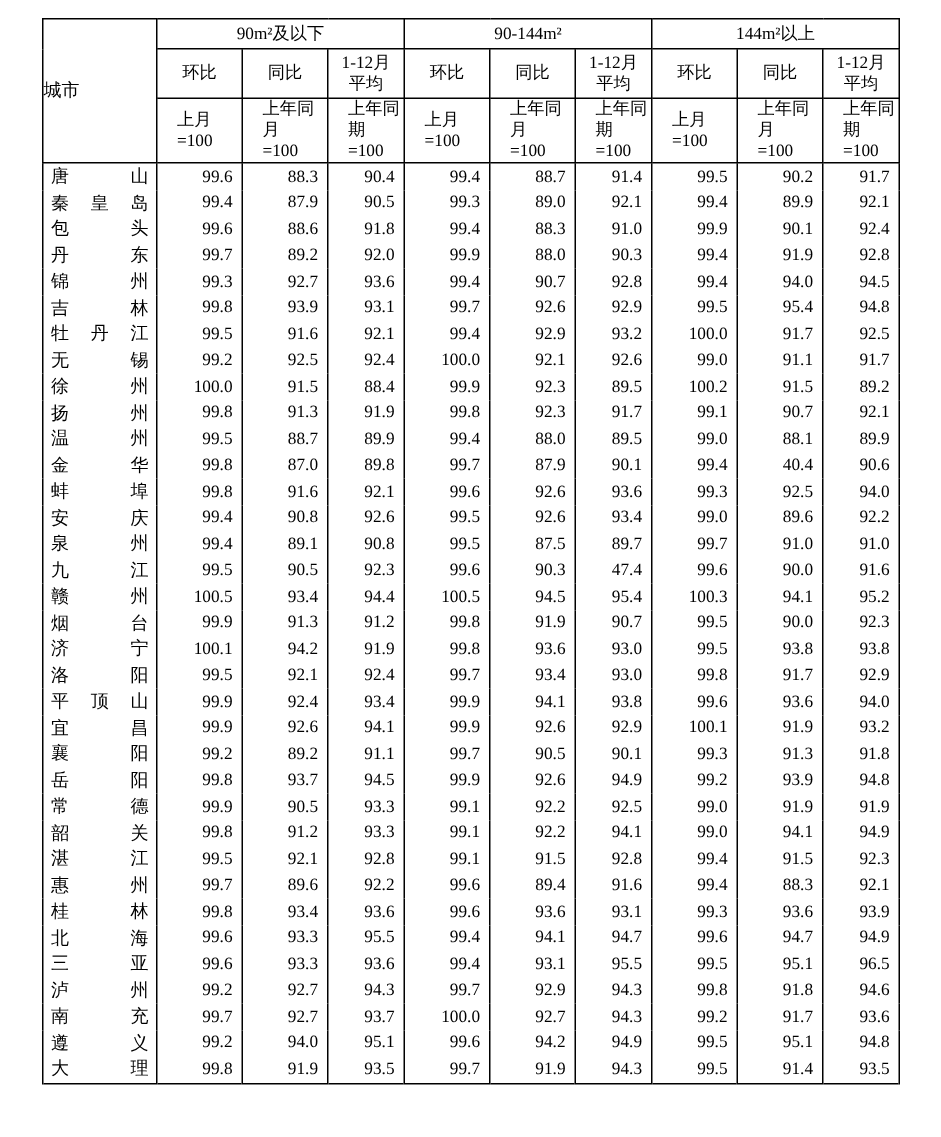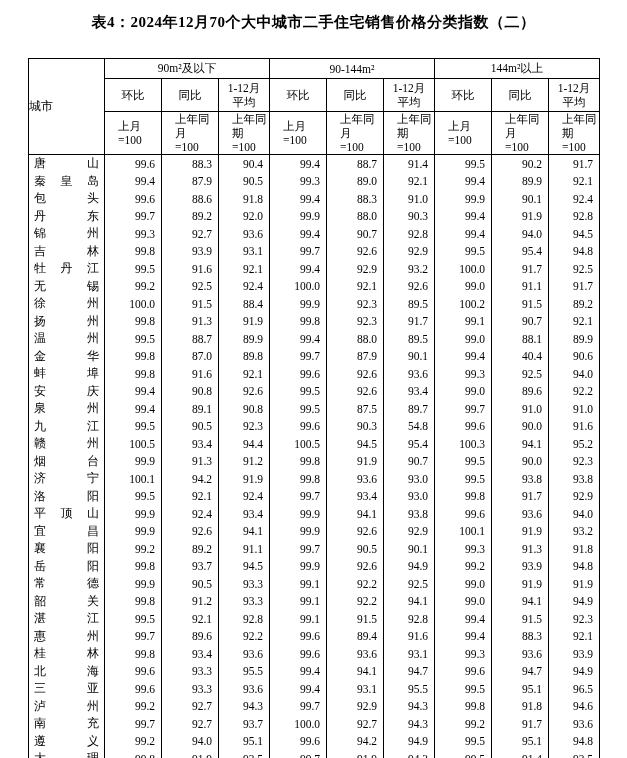--- a/index.html
+++ b/index.html
@@ -79,21 +79,20 @@
     font-size: 11.5px;
     text-align: right;
     padding-right: 6px;
   }
 </style>
 </head>
 <body>
 
 <div class="page">
 
-  <div class="title">表4：2024年12月70个大中城市二手住宅销售价格分类指数（二）</div>
 
   <table>
     <colgroup>
       <col style="width:76px">
       <col style="width:57px">
         <col style="width:57px">
         <col style="width:51px">
       <col style="width:57px">
         <col style="width:57px">
         <col style="width:51px">
@@ -324,21 +323,21 @@
           <td class="num">91.0</td>
           <td class="num">91.0</td>
         </tr>
         <tr>
           <td class="city">九江</td>
           <td class="num">99.5</td>
           <td class="num">90.5</td>
           <td class="num">92.3</td>
           <td class="num">99.6</td>
           <td class="num">90.3</td>
-          <td class="num">54.8</td>
+          <td class="num">47.4</td>
           <td class="num">99.6</td>
           <td class="num">90.0</td>
           <td class="num">91.6</td>
         </tr>
         <tr>
           <td class="city">赣州</td>
           <td class="num">100.5</td>
           <td class="num">93.4</td>
           <td class="num">94.4</td>
           <td class="num">100.5</td>

